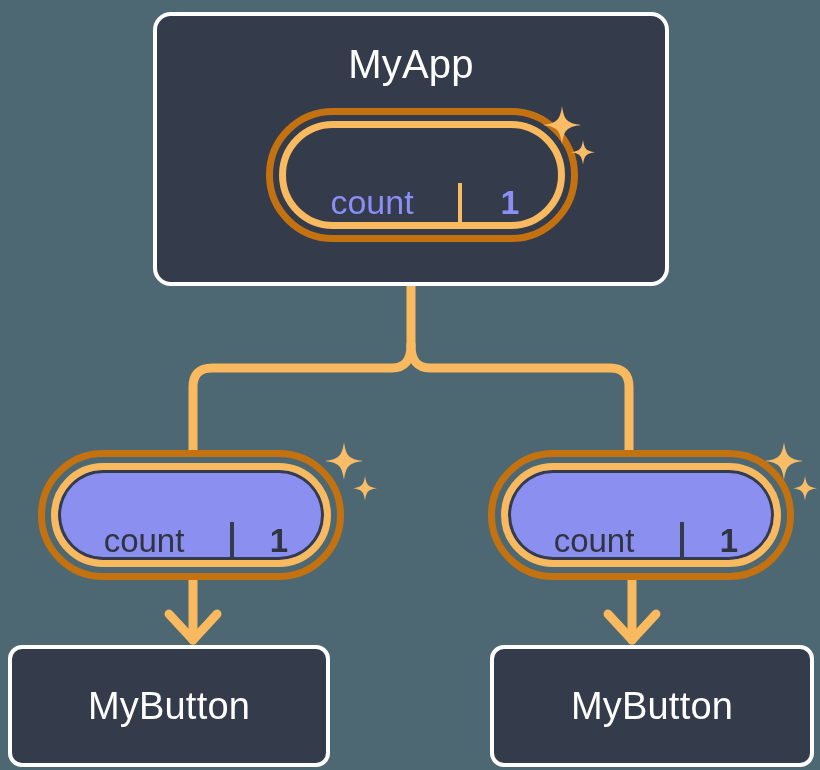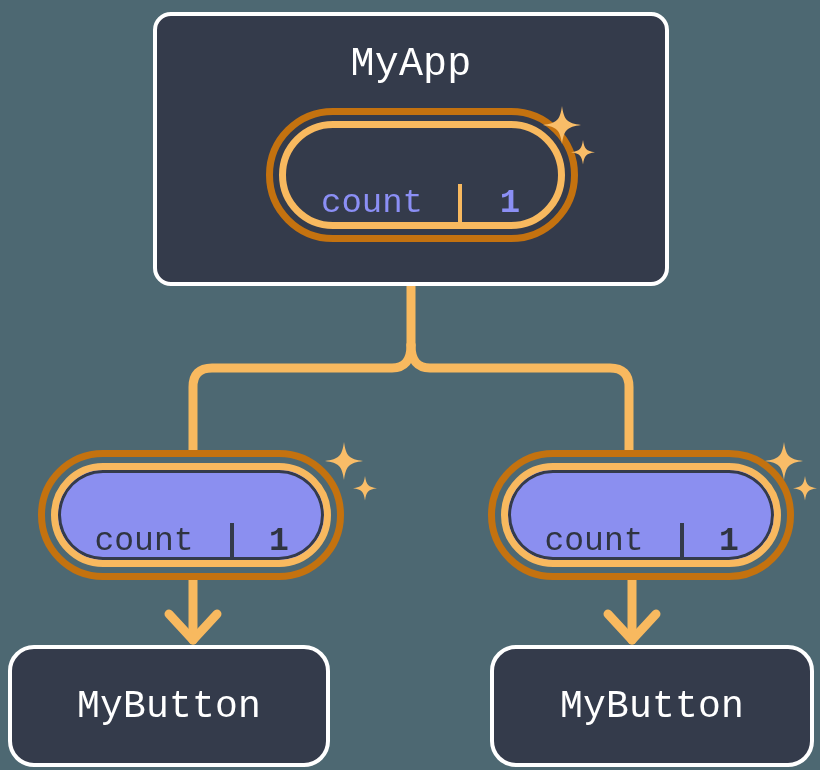--- a/index.html
+++ b/index.html
@@ -15,21 +15,20 @@
     font-family: "Liberation Sans", sans-serif;
     position: relative;
   }
 
   #stage {
     position: absolute;
     left: 0; top: 0;
     width: 820px;
     height: 770px;
     background: #4d6872;
-    font-family: Liberation Mono, monospace;
   }
 
   
   #wires {
     position: absolute;
     left: 0; top: 0;
     width: 820px;
     height: 770px;
     z-index: 1;
     pointer-events: none;
@@ -63,21 +62,21 @@
     justify-content: center;
   }
   #card-myapp .card-title {
     font-size: 40px;
     margin-top: 26px;
   }
 
   .card-mybutton {
     width: 322px;
     height: 122px;
-    border-radius: 26px;
+    border-radius: 14px;
   }
   .card-mybutton .card-title {
     font-size: 38px;
   }
   #card-mybutton-left  { left: 8px;   top: 645px; }
   #card-mybutton-right { left: 490px; top: 645px; width: 324px; }
 
   
   .pill-wrap {
     position: absolute;

